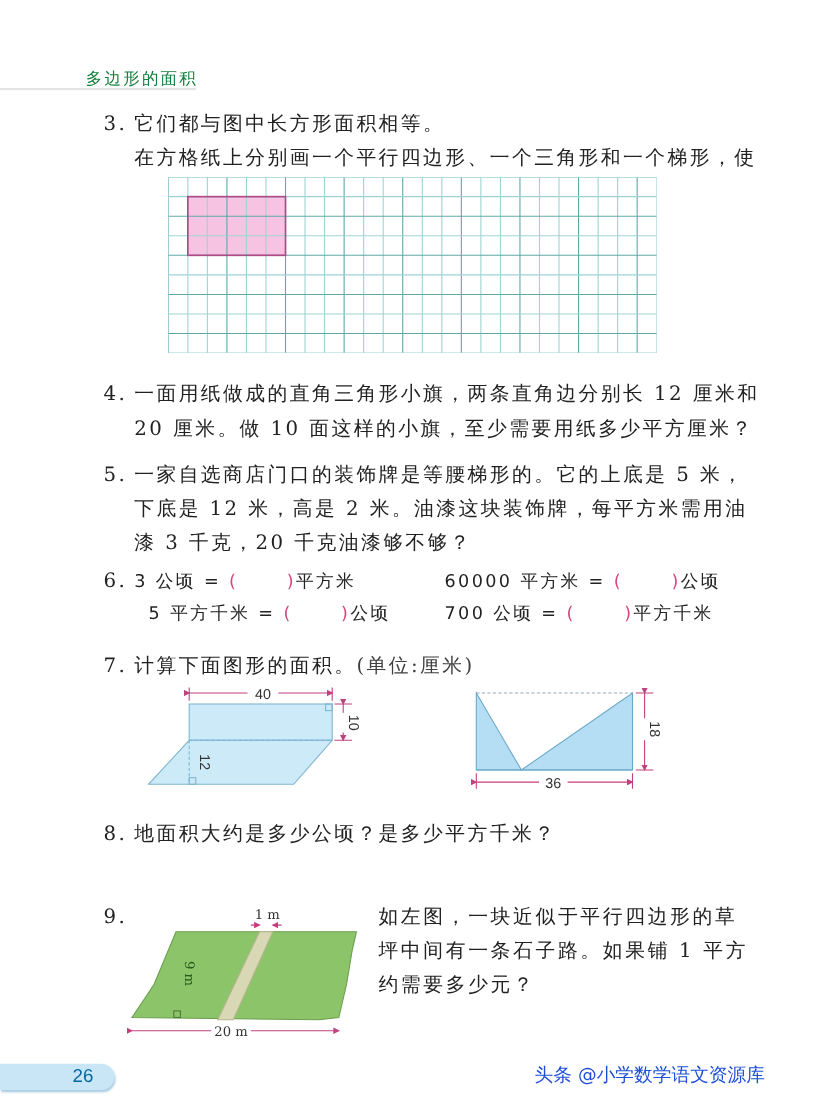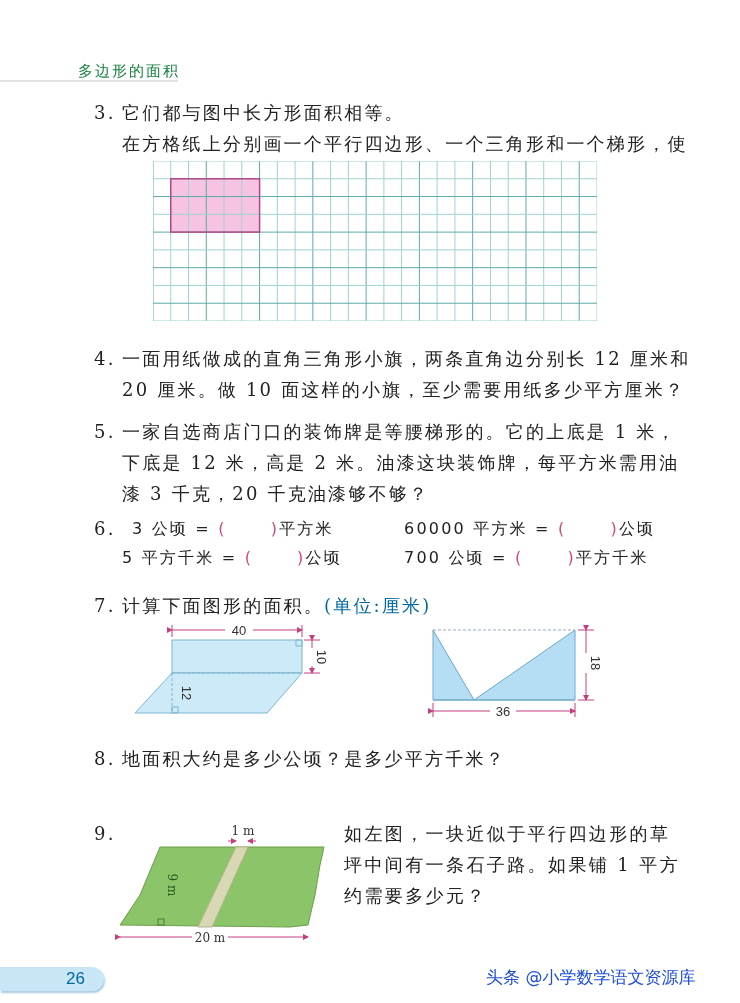--- a/index.html
+++ b/index.html
@@ -4,21 +4,21 @@
 <style>
   html, body { margin:0; padding:0; }
   body { width:740px; height:1003px; background:#fff; position:relative; overflow:hidden;
          font-family:"DejaVu Serif", serif; color:#222; }
   .abs { position:absolute; }
   .header-title { left:78px; top:62px; font-size:15px; color:#15803d; letter-spacing:2px; }
   .header-rule { left:0; top:80px; width:178px; height:2px; background:#e4e4e4; }
   .q { font-size:18px; line-height:31px; letter-spacing:2.2px; white-space:nowrap; }
   .qnum { position:absolute; left:-28px; }
   .pink { color:#d6457d; }
-  .magenta { color:#0369a1; }
+  .magenta { color:#404040; }
   .grid-wrap { left:153px; top:161px; width:444px; height:160px; }
   .footer-tab { left:0; top:967px; width:104px; height:24px; background:#c9e6f7;
                 border-radius:0 14px 14px 0; box-shadow:1px 2px 2px #a9cde0; }
   .page-num { left:66px; top:969px; font-family:"Liberation Sans", sans-serif; font-size:17px; color:#0369a1; }
   .watermark { left:486px; top:966px; font-family:"DejaVu Sans", sans-serif; font-size:17px; color:#1d4ed8; }
   .p6 { font-family:"DejaVu Sans", sans-serif; }
 </style>
 </head>
 <body>
 
@@ -74,34 +74,34 @@
 </div>
 
 <div class="abs q" style="left:122px; top:343px;">
   <span class="qnum">4.</span>
   <div>一面用纸做成的直角三角形小旗，两条直角边分别长 12 厘米和</div>
   <div>20 厘米。做 10 面这样的小旗，至少需要用纸多少平方厘米？</div>
 </div>
 
 <div class="abs q" style="left:122px; top:416px;">
   <span class="qnum">5.</span>
-  <div>一家自选商店门口的装饰牌是等腰梯形的。它的上底是 1 米，</div>
+  <div>一家自选商店门口的装饰牌是等腰梯形的。它的上底是 5 米，</div>
   <div>下底是 12 米，高是 2 米。油漆这块装饰牌，每平方米需用油</div>
   <div>漆 3 千克，20 千克油漆够不够？</div>
 </div>
 
 <div class="abs q p6" style="left:122px; top:513px; font-size:16px;">
   <span class="qnum" style="font-family:'DejaVu Serif',serif; font-size:18px;">6.</span>
-  <div style="position:absolute; left:0; top:0;margin-left:10px;">
+  <div style="position:absolute; left:0; top:0;">
     <span>3 公顷 = </span><span class="pink">(</span><span style="display:inline-block;width:44px;"></span><span class="pink">)</span><span>平方米</span>
   </div>
   <div style="position:absolute; left:282px; top:0;">
     <span>60000 平方米 = </span><span class="pink">(</span><span style="display:inline-block;width:44px;"></span><span class="pink">)</span><span>公顷</span>
   </div>
-  <div style="position:absolute; left:0; top:29px;">
+  <div style="position:absolute; left:13px; top:29px;">
     <span>5 平方千米 = </span><span class="pink">(</span><span style="display:inline-block;width:44px;"></span><span class="pink">)</span><span>公顷</span>
   </div>
   <div style="position:absolute; left:282px; top:29px;">
     <span>700 公顷 = </span><span class="pink">(</span><span style="display:inline-block;width:44px;"></span><span class="pink">)</span><span>平方千米</span>
   </div>
 </div>
 
 <div class="abs q" style="left:122px; top:590px;">
   <span class="qnum">7.</span>
   <span>计算下面图形的面积。</span><span class="magenta">(单位:厘米)</span>

